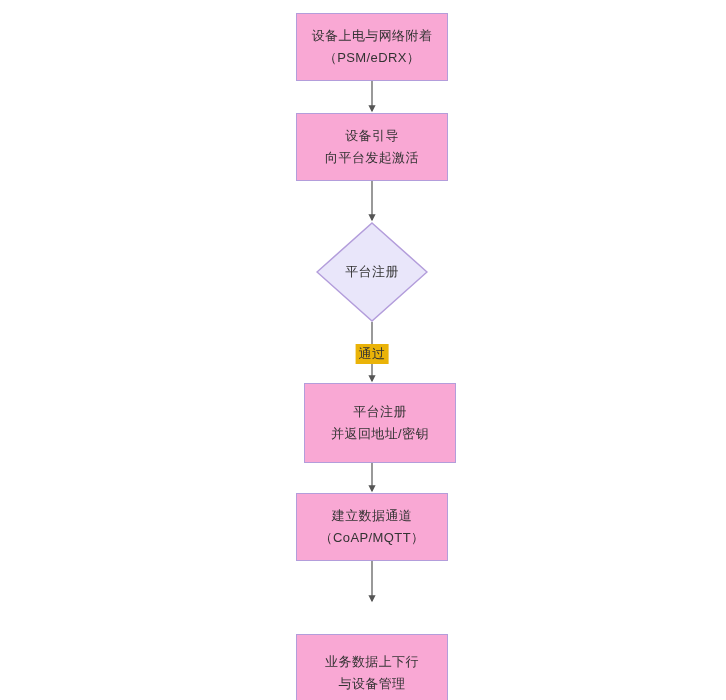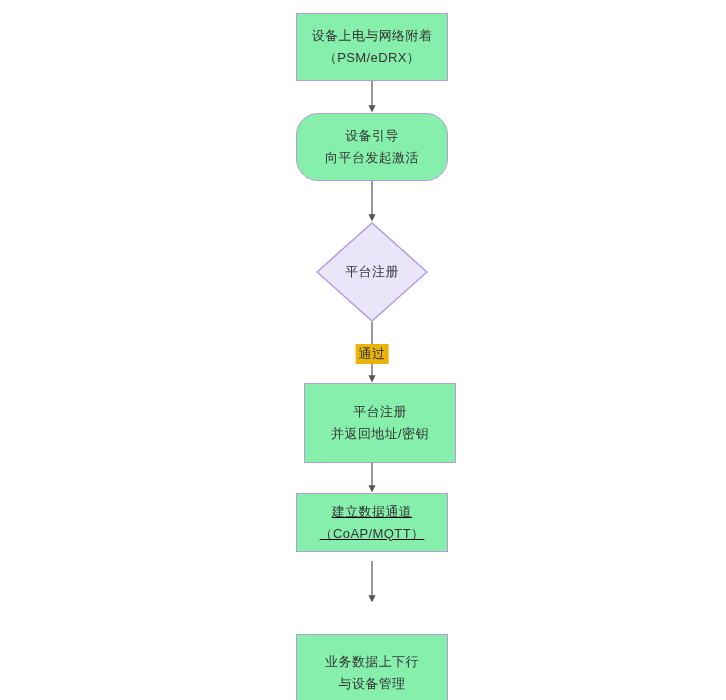--- a/index.html
+++ b/index.html
@@ -29,21 +29,21 @@
   }
   .node {
     position: absolute;
     box-sizing: border-box;
     display: flex;
     align-items: center;
     justify-content: center;
     text-align: center;
   }
   .node-rect {
-    background: #86efac;
+    background: #f9a8d4;
     border: 1.5px solid #b39ddb;
   }
   .node-label {
     font-size: 13px;
     line-height: 22px;
     color: #333333;
     white-space: pre-line;
     letter-spacing: 0.4px;
   }
   .node-diamond {
@@ -97,35 +97,35 @@
         <line x1="372" y1="451" x2="372" y2="491" stroke="#555555" stroke-width="1.2" marker-end="url(#arrowhead)"></line>
         <line x1="372" y1="561" x2="372" y2="601" stroke="#555555" stroke-width="1.2" marker-end="url(#arrowhead)"></line>
       </g>
   </svg>
 
   <div id="nodes-group">
       <div class="node node-rect" style="left: 296px; top: 13px; width: 152px; height: 68px;">
         <div class="node-label">设备上电与网络附着
 （PSM/eDRX）</div>
       </div>
-      <div class="node node-rect" style="left: 296px; top: 113px; width: 152px; height: 68px; border-radius: 22px;">
+      <div class="node node-rect" style="left: 296px; top: 113px; width: 152px; height: 68px;">
         <div class="node-label">设备引导
 向平台发起激活</div>
       </div>
       <div class="node node-diamond" style="left: 316px; top: 222px; width: 112px; height: 100px;">
         <svg class="diamond-shape" viewBox="0 0 112 100" preserveAspectRatio="none">
           <polygon points="56,1 111,50 56,99 1,50"></polygon>
         </svg>
         <div class="node-label diamond-text">平台注册</div>
       </div>
       <div class="node node-rect" style="left: 304px; top: 383px; width: 152px; height: 80px;">
         <div class="node-label">平台注册
 并返回地址/密钥</div>
       </div>
-      <div class="node node-rect" style="left: 296px; top: 493px; width: 152px; height: 59px; text-decoration: underline;">
+      <div class="node node-rect" style="left: 296px; top: 493px; width: 152px; height: 68px;">
         <div class="node-label">建立数据通道
 （CoAP/MQTT）</div>
       </div>
       <div class="node node-rect" style="left: 296px; top: 634px; width: 152px; height: 80px; font-family: Liberation Mono, monospace;">
         <div class="node-label">业务数据上下行
 与设备管理</div>
       </div>
     </div>
   <div id="edge-labels-group">
       <div class="edge-label" style="left: 372px; top: 344px;">通过</div>

